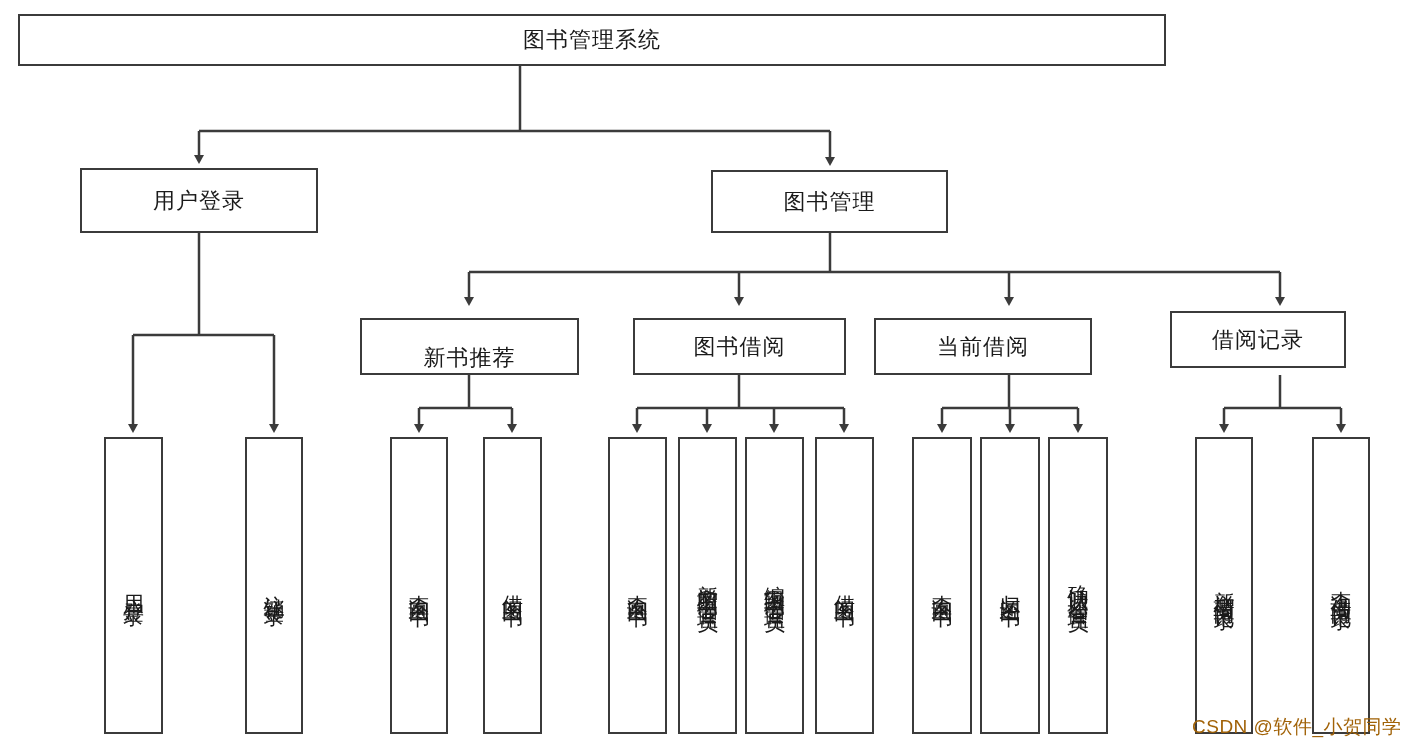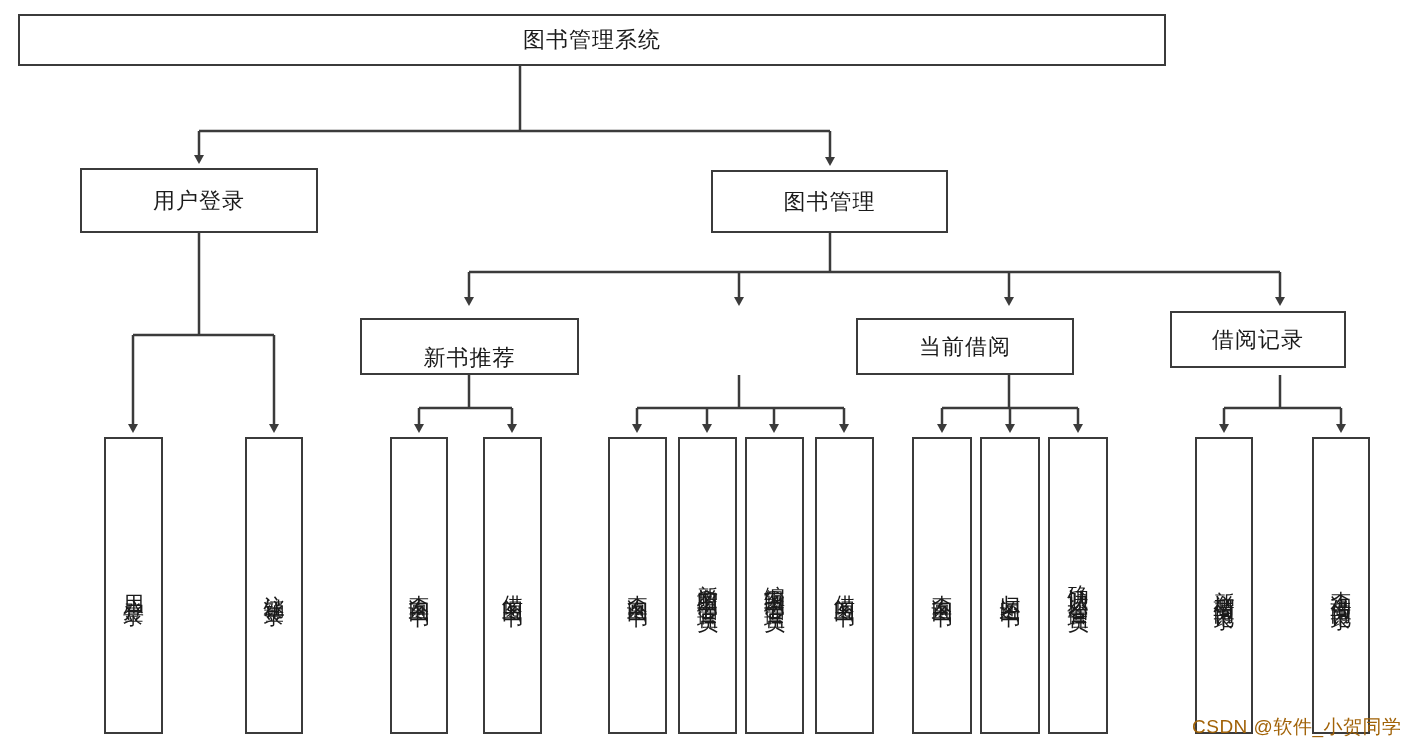--- a/index.html
+++ b/index.html
@@ -123,21 +123,24 @@
   <div class="node horiz" style="left:80px; top:168px; width:238px; height:65px;">
     <span>用户登录</span>
   </div>
   <div class="node horiz" style="left:711px; top:170px; width:237px; height:63px;">
     <span>图书管理</span>
   </div>
 
   <div class="node horiz" style="left:360px; top:318px; width:219px; height:57px;align-items:flex-end;">
     <span>新书推荐</span>
   </div>
-  <div class="node horiz" style="left:856px; top:318px; width:218px; height:57px;">
+  <div class="node horiz" style="left:633px; top:318px; width:213px; height:57px;">
+    <span>图书借阅</span>
+  </div>
+  <div class="node horiz" style="left:874px; top:318px; width:218px; height:57px;">
     <span>当前借阅</span>
   </div>
   <div class="node horiz" style="left:1170px; top:311px; width:176px; height:57px;">
     <span>借阅记录</span>
   </div>
 
   <div class="node vert" style="left:104px; top:437px; width:59px; height:297px;">
     <span class="vtext">用户登录</span>
   </div>
   <div class="node vert" style="left:245px; top:437px; width:58px; height:297px;">

